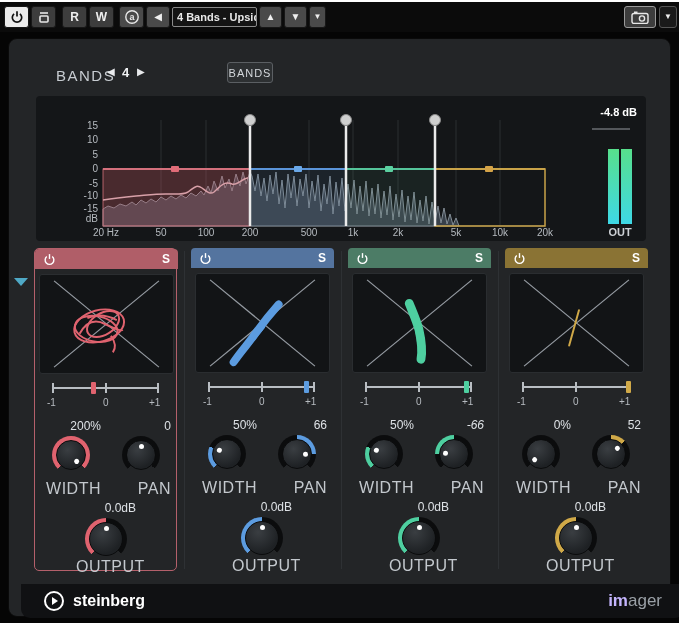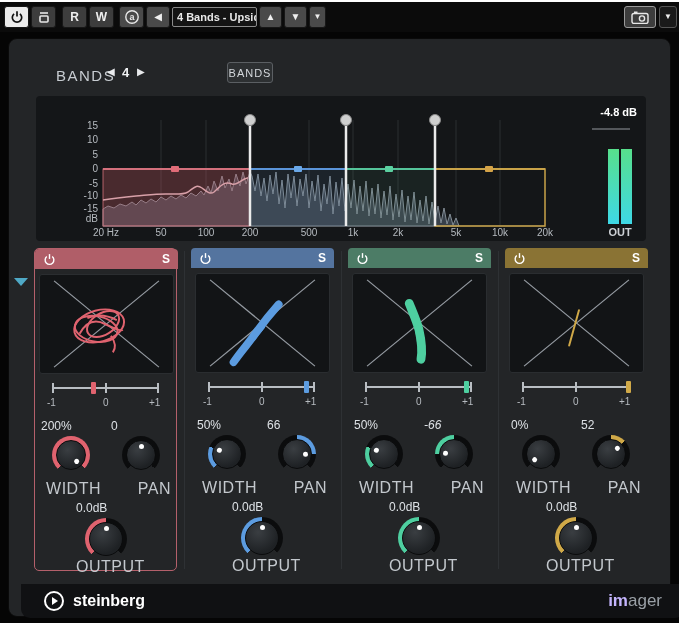--- a/index.html
+++ b/index.html
@@ -37,21 +37,21 @@
   .band-header{position:absolute;left:0;top:0;width:143px;height:20px;border-radius:4px 4px 0 0;
                display:flex;align-items:center;justify-content:space-between;padding:0 8px;}
   .solo{color:#ffffff;font-size:12px;font-weight:bold;}
   .scope{position:absolute;left:4px;top:25px;width:135px;height:100px;background:#121416;border:1px solid #2a2d30;border-radius:3px;}
   .panscale{position:absolute;left:0;top:128px;width:143px;height:34px;}
   .ps-line{position:absolute;left:17px;top:10px;width:107px;height:2px;background:#b9bec3;}
   .ps-tick{position:absolute;top:6px;width:2px;height:10px;background:#b9bec3;}
   .ps-marker{position:absolute;top:5px;width:5px;height:12px;border-radius:1px;}
   .ps-lab{position:absolute;top:20px;color:#b6bbc0;font-size:10px;}
 
-  .kval{position:absolute;color:#dde1e5;font-size:12px;text-align:left;width:60px;}
+  .kval{position:absolute;color:#dde1e5;font-size:12px;text-align:right;width:60px;}
   .klab{position:absolute;color:#c3c8cd;font-size:16px;text-align:right;width:60px;letter-spacing:0.5px;}
   .knob{position:absolute;border-radius:50%;}
   .knob .ring{position:absolute;inset:0;border-radius:50%;}
   .knob .cap{position:absolute;inset:4px;border-radius:50%;background:radial-gradient(circle at 38% 32%,#3a3e42,#1e2124 70%);
              border:1px solid #0a0b0c;}
   .knob .arm{position:absolute;inset:4px;border-radius:50%;}
   .knob .dot{position:absolute;left:50%;top:4px;width:5px;height:5px;margin-left:-2.5px;border-radius:50%;background:#fff;}
 
   .side-tri{position:absolute;left:5px;top:239px;width:0;height:0;border-left:7px solid transparent;
             border-right:7px solid transparent;border-top:8px solid #4fa9c6;}

